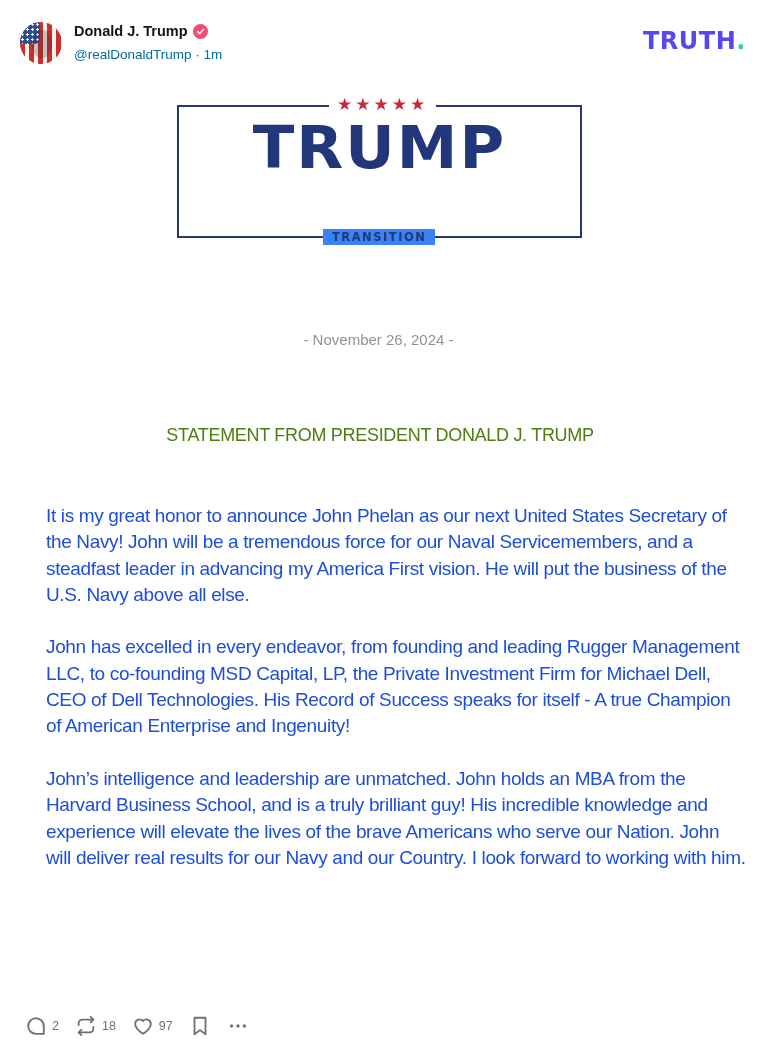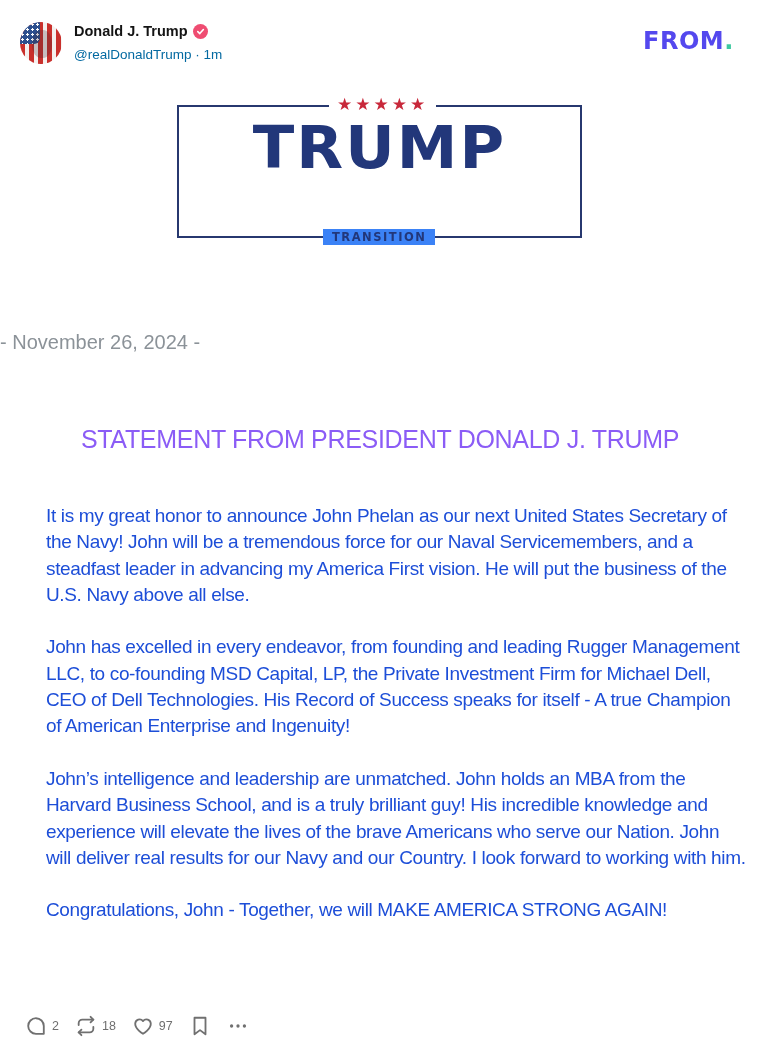--- a/index.html
+++ b/index.html
@@ -15,22 +15,22 @@
   .handle { position:absolute; left:74px; top:47px; font-size:13.5px; color:#0369a1; }
   .truth-logo { position:absolute; left:643px; top:27px; font-family:"DejaVu Sans", sans-serif; font-weight:900; font-size:24px; letter-spacing:0.5px; color:#5448ee; }
   .truth-logo .dot { color:#3ec9a0; }
 
   .logo-box { position:absolute; left:177px; top:105px; width:405px; height:133px; border:2px solid #27386f; box-sizing:border-box; }
   .stars { position:absolute; left:150px; top:-12px; background:#fff; padding:0 8px; color:#c8283a; font-size:17px; letter-spacing:3px; line-height:20px; }
   .trump { position:absolute; left:0; width:100%; top:10px; text-align:center; font-family:"DejaVu Sans", sans-serif; font-weight:900; font-size:58px; letter-spacing:2px; color:#22377a; line-height:62px; transform:scaleX(1.05); }
   .vance { position:absolute; left:0; width:100%; top:64px; text-align:center; font-family:"DejaVu Sans", sans-serif; font-weight:900; font-size:47px; letter-spacing:2px; color:#d3283a; line-height:52px; }
   .transition { position:absolute; left:144px; bottom:-9px; background:#3b82f6; padding:0 9px; font-family:"DejaVu Sans", sans-serif; font-weight:bold; font-size:11.5px; letter-spacing:1.5px; color:#22377a; line-height:16px; }
 
-  .date { position:absolute; left:0; width:757px; top:331px; font-size:20px; color:#8b9298; }
-  .title { position:absolute; left:0; width:760px; top:425px; text-align:center; font-size:25px; color:#8b5cf6; letter-spacing:-0.3px; }
+  .date { position:absolute; left:0; width:757px; top:331px; text-align:center; font-size:15px; color:#8b9298; }
+  .title { position:absolute; left:0; width:760px; top:425px; text-align:center; font-size:18px; color:#4d7c0f; letter-spacing:-0.3px; }
   .body { position:absolute; left:46px; top:503px; width:700px; font-size:19px; line-height:26.3px; color:#1d4ed8; letter-spacing:-0.35px; }
   .body p { margin:0 0 26.3px 0; }
 
   .actions { position:absolute; left:25px; top:1012px; height:28px; display:flex; align-items:center; color:#6f6f6f; font-size:12.5px; }
   .action { display:flex; align-items:center; gap:5px; margin-right:16px; cursor:pointer; }
   .action svg { display:block; }
 </style>
 </head>
 <body>
 
@@ -43,39 +43,38 @@
           <path d="M2 5.2 L4.2 7.3 L8.2 2.8" stroke="#fff" stroke-width="1.8" fill="none" stroke-linecap="round" stroke-linejoin="round"></path>
         </svg>
     </span>
   </div>
   <div class="handle">
     <span>@realDonaldTrump</span>
     <span>·</span>
     <span>1m</span>
   </div>
   <div class="truth-logo">
-    <span>FROM</span><span class="dot">.</span>
+    <span>TRUTH</span><span class="dot">.</span>
   </div>
 </div>
 
 <div>
   <div class="logo-box">
     <div class="stars">★★★★★</div>
     <div class="trump">TRUMP</div>
     <div class="transition">TRANSITION</div>
   </div>
 
   <div class="date">- November 26, 2024 -</div>
   <div class="title">STATEMENT FROM PRESIDENT DONALD J. TRUMP</div>
 
   <div class="body">
     <p>It is my great honor to announce John Phelan as our next United States Secretary of the Navy! John will be a tremendous force for our Naval Servicemembers, and a steadfast leader in advancing my America First vision. He will put the business of the U.S. Navy above all else.</p>
     <p>John has excelled in every endeavor, from founding and leading Rugger Management LLC, to co-founding MSD Capital, LP, the Private Investment Firm for Michael Dell, CEO of Dell Technologies. His Record of Success speaks for itself - A true Champion of American Enterprise and Ingenuity!</p>
     <p>John’s intelligence and leadership are unmatched. John holds an MBA from the Harvard Business School, and is a truly brilliant guy! His incredible knowledge and experience will elevate the lives of the brave Americans who serve our Nation. John will deliver real results for our Navy and our Country. I look forward to working with him.</p>
-    <p>Congratulations, John - Together, we will MAKE AMERICA STRONG AGAIN!</p>
   </div>
 </div>
 
 <div class="actions">
   <div class="action">
     <svg width="22" height="22" viewBox="0 0 24 24" fill="none" stroke="#707070" stroke-width="2" stroke-linejoin="round">
         <path d="M12 3.5a8.5 8.5 0 1 0 0 17h8.5v-8.5A8.5 8.5 0 0 0 12 3.5z"></path>
       </svg>
     <span>2</span>
   </div>

